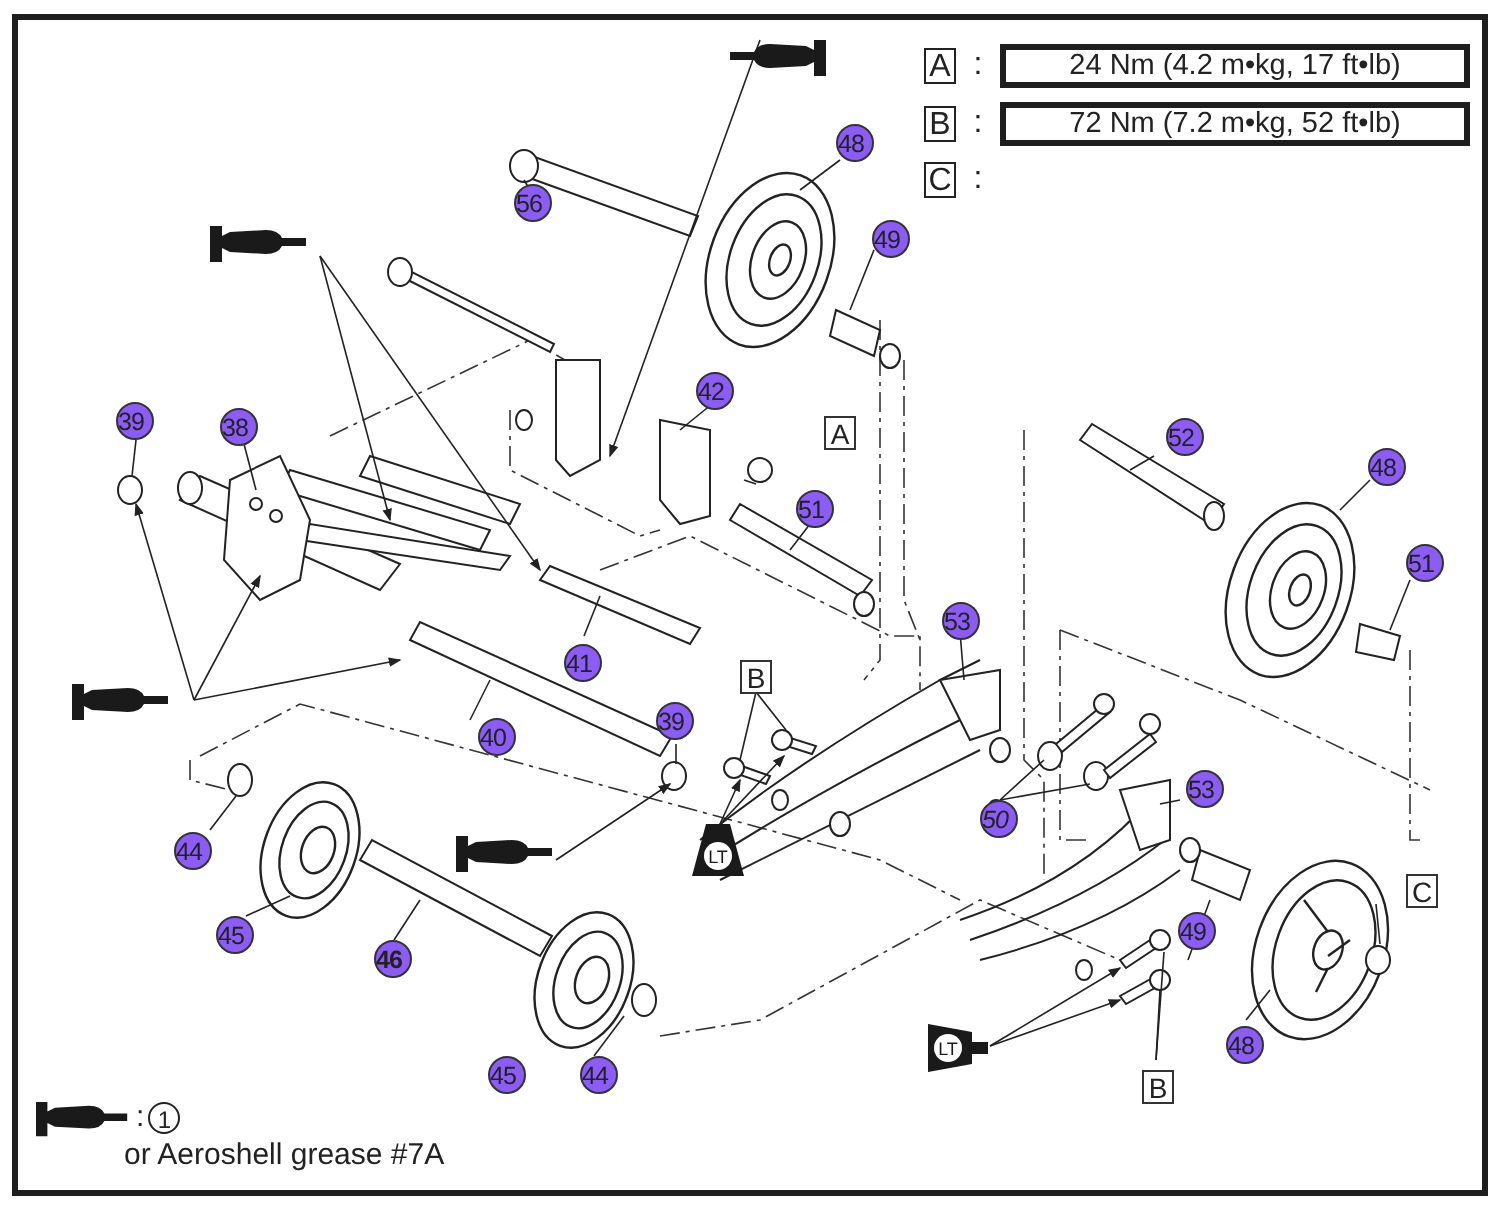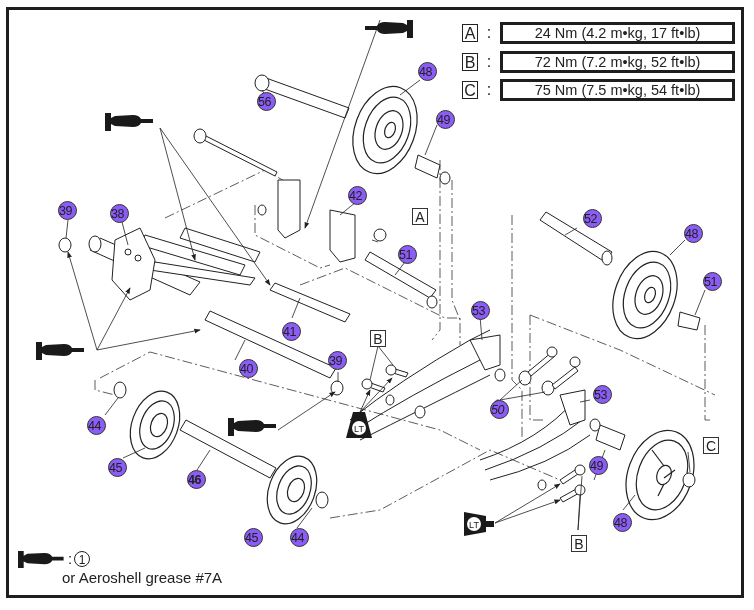--- a/index.html
+++ b/index.html
@@ -207,21 +207,20 @@
   <div class="torque-box">24 Nm (4.2 m•kg, 17 ft•lb)</div>
 </div>
 <div class="torque-row" style="top:51px;">
   <div class="torque-key">B</div>
   <div class="torque-colon">:</div>
   <div class="torque-box">72 Nm (7.2 m•kg, 52 ft•lb)</div>
 </div>
 <div class="torque-row" style="top:79px;">
   <div class="torque-key">C</div>
   <div class="torque-colon">:</div>
-  <div class="torque-box">75 Nm (7.5 m•kg, 54 ft•lb)</div>
 </div>
 
 <div class="callout" style="left:110px;top:204px;">38</div>
 <div class="callout" style="left:58px;top:201px;">39</div>
 <div class="callout" style="left:328px;top:351px;">39</div>
 <div class="callout" style="left:226px;top:359px;margin-left:13px;">40</div>
 <div class="callout" style="left:282px;top:322px;">41</div>
 <div class="callout" style="left:348px;top:186px;">42</div>
 <div class="callout" style="left:398px;top:245px;">51</div>
 <div class="callout" style="left:87px;top:416px;">44</div>

